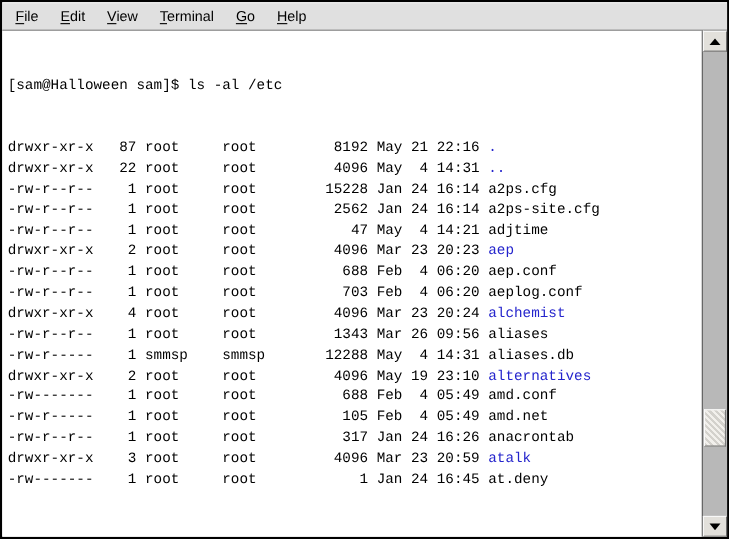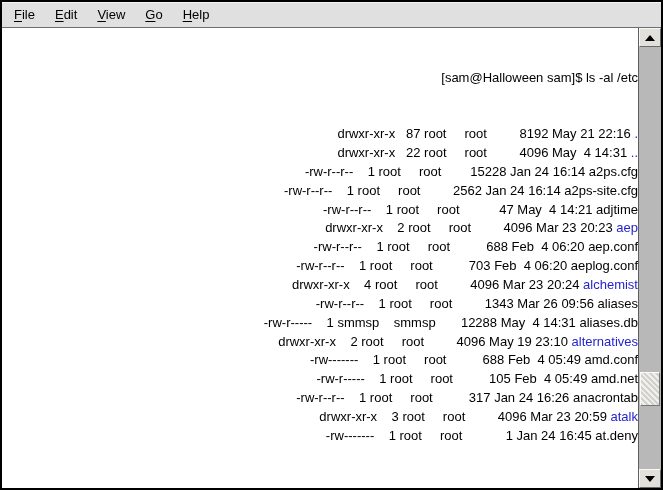--- a/index.html
+++ b/index.html
@@ -4,21 +4,20 @@
 <style>
   html,body{margin:0;padding:0;background:#fff;}
   .window{
     position:relative;
     width:663px;height:490px;
     box-sizing:border-box;
     border:2px solid #000;
     background:#fff;
     overflow:hidden;
     font-family:"Liberation Sans",sans-serif;
-    text-align:right;
   }
   
   .menubar{
     position:absolute;top:0;left:0;right:0;
     height:25px;
     background:#e0e0e0;
     border-bottom:1px solid #6e6e6e;
     box-shadow:inset 0 1px 0 #f4f4f4;
     display:flex;align-items:center;
     padding-left:2px;
@@ -29,21 +28,21 @@
     cursor:default;
     white-space:nowrap;
   }
   .menu-item .mn{text-decoration:underline;text-underline-offset:2px;}
   
   .term{
     position:absolute;top:26px;left:0;right:23px;bottom:0;
     background:#ffffff;
     overflow:hidden;
     padding:3px 0 0 5px;
-    font-family:Liberation Sans, sans-serif;
+    font-family:Liberation Mono, monospace;
     font-size:13px;
     line-height:18.85px;
     color:#000;
     white-space:pre;
   }
   .line{white-space:pre;}
   
   .scrollbar{
     position:absolute;top:26px;right:0;bottom:0;width:23px;
     background:#b8b8b8;
@@ -76,20 +75,21 @@
 </style>
 </head>
 <body>
 
 <div class="window">
 
   <div class="menubar">
       <div class="menu-item"><span class="mn">F</span>ile</div>
       <div class="menu-item"><span class="mn">E</span>dit</div>
       <div class="menu-item"><span class="mn">V</span>iew</div>
+      <div class="menu-item"><span class="mn">T</span>erminal</div>
       <div class="menu-item"><span class="mn">G</span>o</div>
       <div class="menu-item"><span class="mn">H</span>elp</div>
     </div>
 
   <div class="term">
     <div class="line">[sam@Halloween sam]$ ls -al /etc</div>
   <div class="line"><span>drwxr-xr-x   87 root     root         8192 May 21 22:16 </span><span style="color: rgb(36, 36, 204);">.</span></div><div class="line"><span>drwxr-xr-x   22 root     root         4096 May  4 14:31 </span><span style="color: rgb(36, 36, 204);">..</span></div><div class="line"><span>-rw-r--r--    1 root     root        15228 Jan 24 16:14 </span><span>a2ps.cfg</span></div><div class="line"><span>-rw-r--r--    1 root     root         2562 Jan 24 16:14 </span><span>a2ps-site.cfg</span></div><div class="line"><span>-rw-r--r--    1 root     root           47 May  4 14:21 </span><span>adjtime</span></div><div class="line"><span>drwxr-xr-x    2 root     root         4096 Mar 23 20:23 </span><span style="color: rgb(36, 36, 204);">aep</span></div><div class="line"><span>-rw-r--r--    1 root     root          688 Feb  4 06:20 </span><span>aep.conf</span></div><div class="line"><span>-rw-r--r--    1 root     root          703 Feb  4 06:20 </span><span>aeplog.conf</span></div><div class="line"><span>drwxr-xr-x    4 root     root         4096 Mar 23 20:24 </span><span style="color: rgb(36, 36, 204);">alchemist</span></div><div class="line"><span>-rw-r--r--    1 root     root         1343 Mar 26 09:56 </span><span>aliases</span></div><div class="line"><span>-rw-r-----    1 smmsp    smmsp       12288 May  4 14:31 </span><span>aliases.db</span></div><div class="line"><span>drwxr-xr-x    2 root     root         4096 May 19 23:10 </span><span style="color: rgb(36, 36, 204);">alternatives</span></div><div class="line"><span>-rw-------    1 root     root          688 Feb  4 05:49 </span><span>amd.conf</span></div><div class="line"><span>-rw-r-----    1 root     root          105 Feb  4 05:49 </span><span>amd.net</span></div><div class="line"><span>-rw-r--r--    1 root     root          317 Jan 24 16:26 </span><span>anacrontab</span></div><div class="line"><span>drwxr-xr-x    3 root     root         4096 Mar 23 20:59 </span><span style="color: rgb(36, 36, 204);">atalk</span></div><div class="line"><span>-rw-------    1 root     root            1 Jan 24 16:45 </span><span>at.deny</span></div></div>
 
   <div class="scrollbar">
     <div class="sb-btn up">

